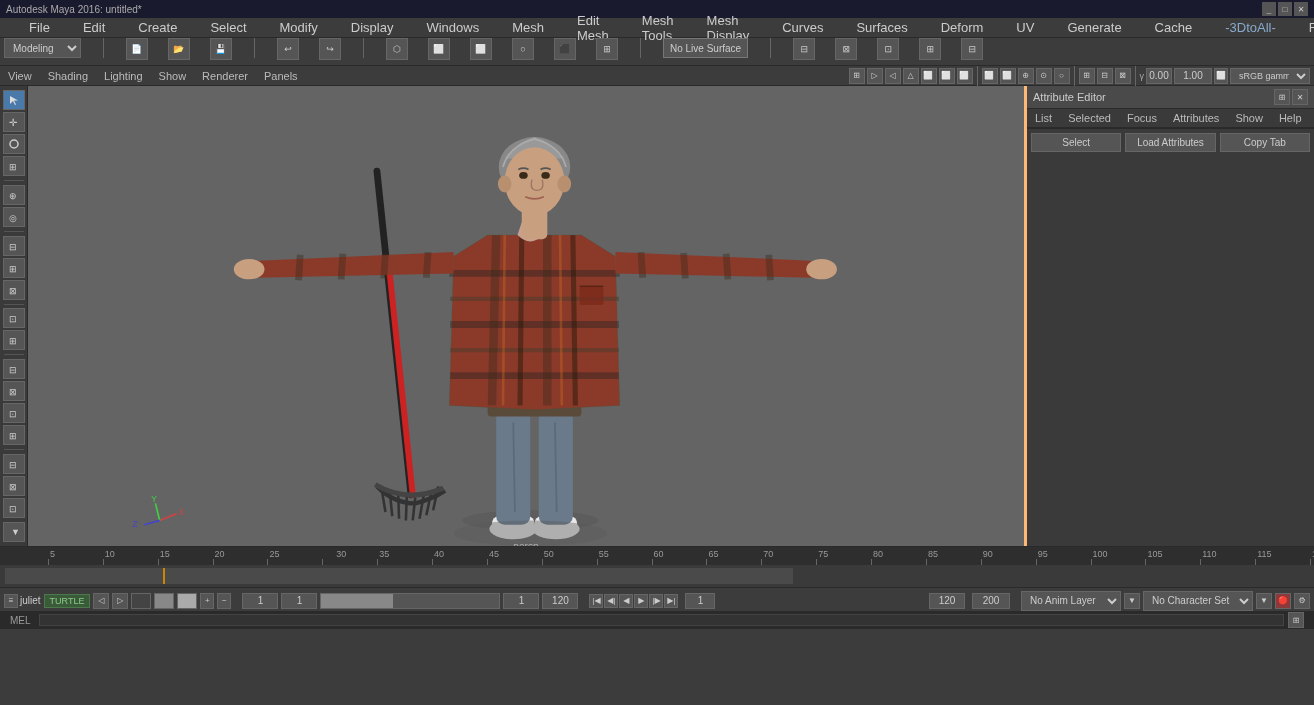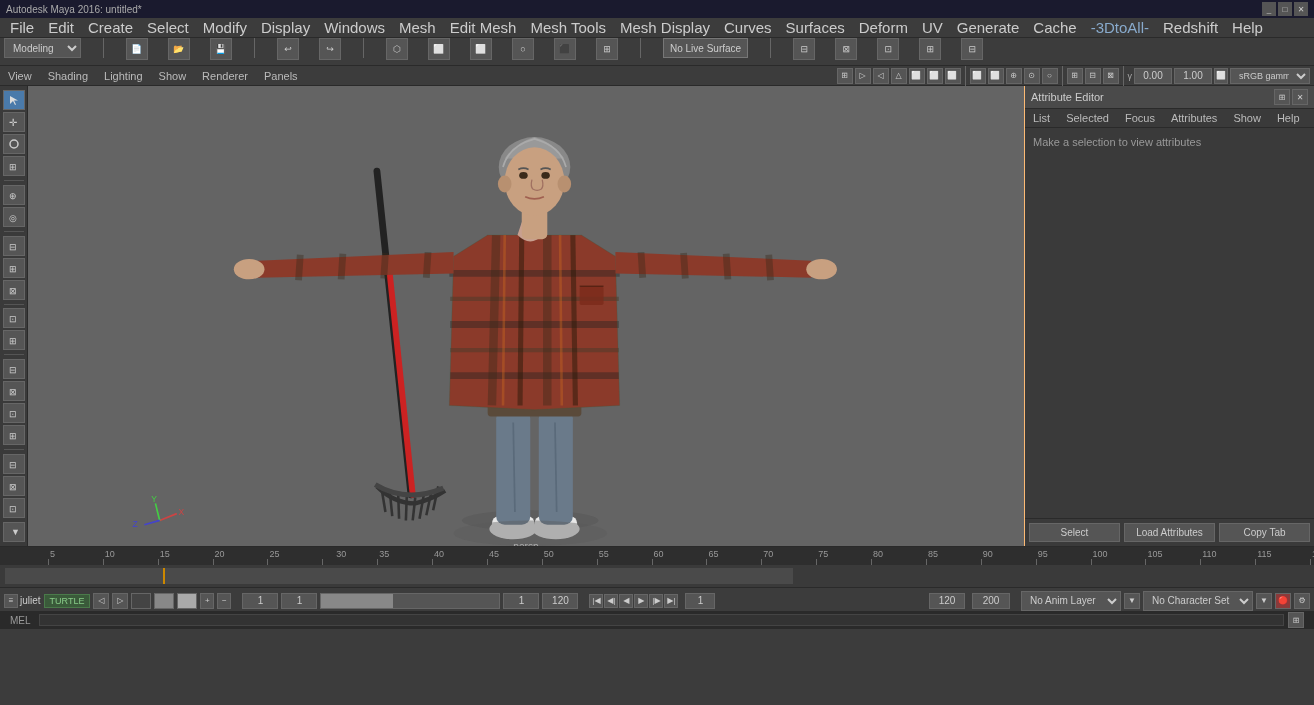--- a/index.html
+++ b/index.html
@@ -50,22 +50,23 @@
       background: #3c3c3c;
       display: flex;
       align-items: center;
       padding: 0 4px;
       gap: 2px;
       border-bottom: 1px solid #2a2a2a;
     }
     .menu-item {
       padding: 2px 6px;
       color: #cccccc;
-      font-size: 15px;
-      cursor: pointer;
+      font-size: 13px;
+      cursor: pointer;
+      margin-left: 19px;
     }
 
     
     #toolbar1 {
       width: 100%;
       height: 28px;
       background: #3c3c3c;
       display: flex;
       align-items: flex-start;
       padding: 0 4px;
@@ -158,21 +159,21 @@
       width: 100%;
       height: 100%;
       background: #646464;
       position: absolute;
     }
 
     
     #right-panel {
       width: 290px;
       background: #3a3a3a;
-      border-left: 1px solid #fdba74;
+      border-left: 3px solid #fdba74;
       display: flex;
       flex-direction: column;
     }
     #attr-editor-header {
       background: #4a4a4a;
       padding: 3px 6px;
       color: #ccc;
       font-size: 11px;
       display: flex;
       align-items: center;
@@ -433,21 +434,21 @@
     <button class="small-icon-btn">⊕</button>
     <button class="small-icon-btn">⊙</button>
     <button class="small-icon-btn">○</button>
     <div class="toolbar-separator"></div>
     <button class="small-icon-btn">⊞</button>
     <button class="small-icon-btn">⊟</button>
     <button class="small-icon-btn">⊠</button>
     <div class="toolbar-separator"></div>
 
     <span style="font-size:9px;color:#aaa;">γ</span>
-    <input class="timeline-input" style="width: 38px;" value="0.00">
+    <input class="timeline-input" style="width: 26px;" value="0.00">
     <input class="timeline-input" style="width: 38px;" value="1.00">
     <button class="small-icon-btn" style="width:14px;">⬜</button>
     <select class="toolbar-select" style="height:16px;font-size:9px;width:80px;">
       <option>sRGB gamma</option>
     </select>
   </div>
 </div>
 
 <div id="main-area" style="height:460px;">
 
@@ -678,23 +679,20 @@
         <button class="small-icon-btn">✕</button>
       </div>
     </div>
     <div id="attr-tabs">
       <span class="attr-tab">List</span>
       <span class="attr-tab">Selected</span>
       <span class="attr-tab">Focus</span>
       <span class="attr-tab">Attributes</span>
       <span class="attr-tab">Show</span>
       <span class="attr-tab">Help</span>
-    </div>
-    <div id="attr-content">
-      <span>Make a selection to view attributes</span>
     </div>
 
     <div style="position:relative;height:0;">
       
     </div>
     <div id="attr-bottom">
       <div class="attr-bottom-btn">Select</div>
       <div class="attr-bottom-btn">Load Attributes</div>
       <div class="attr-bottom-btn">Copy Tab</div>
     </div>

